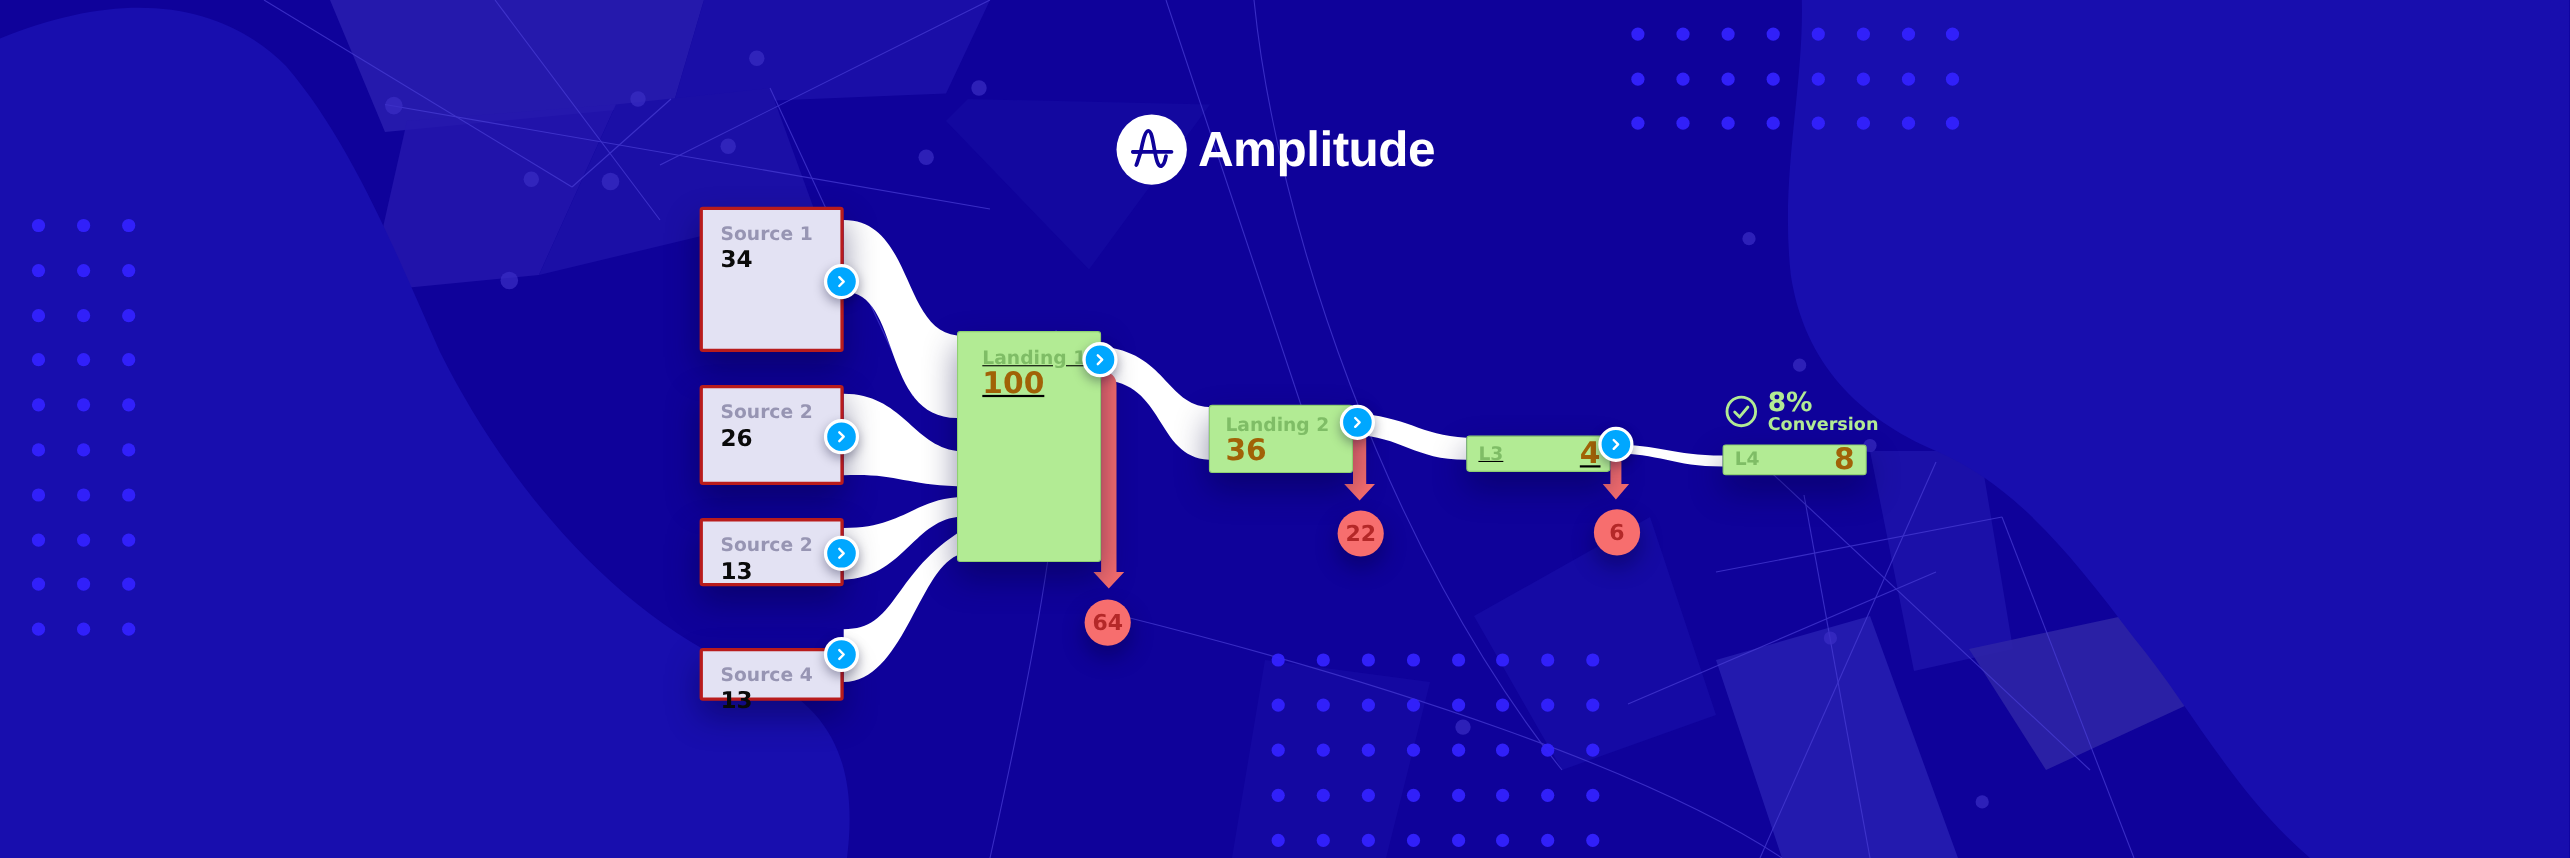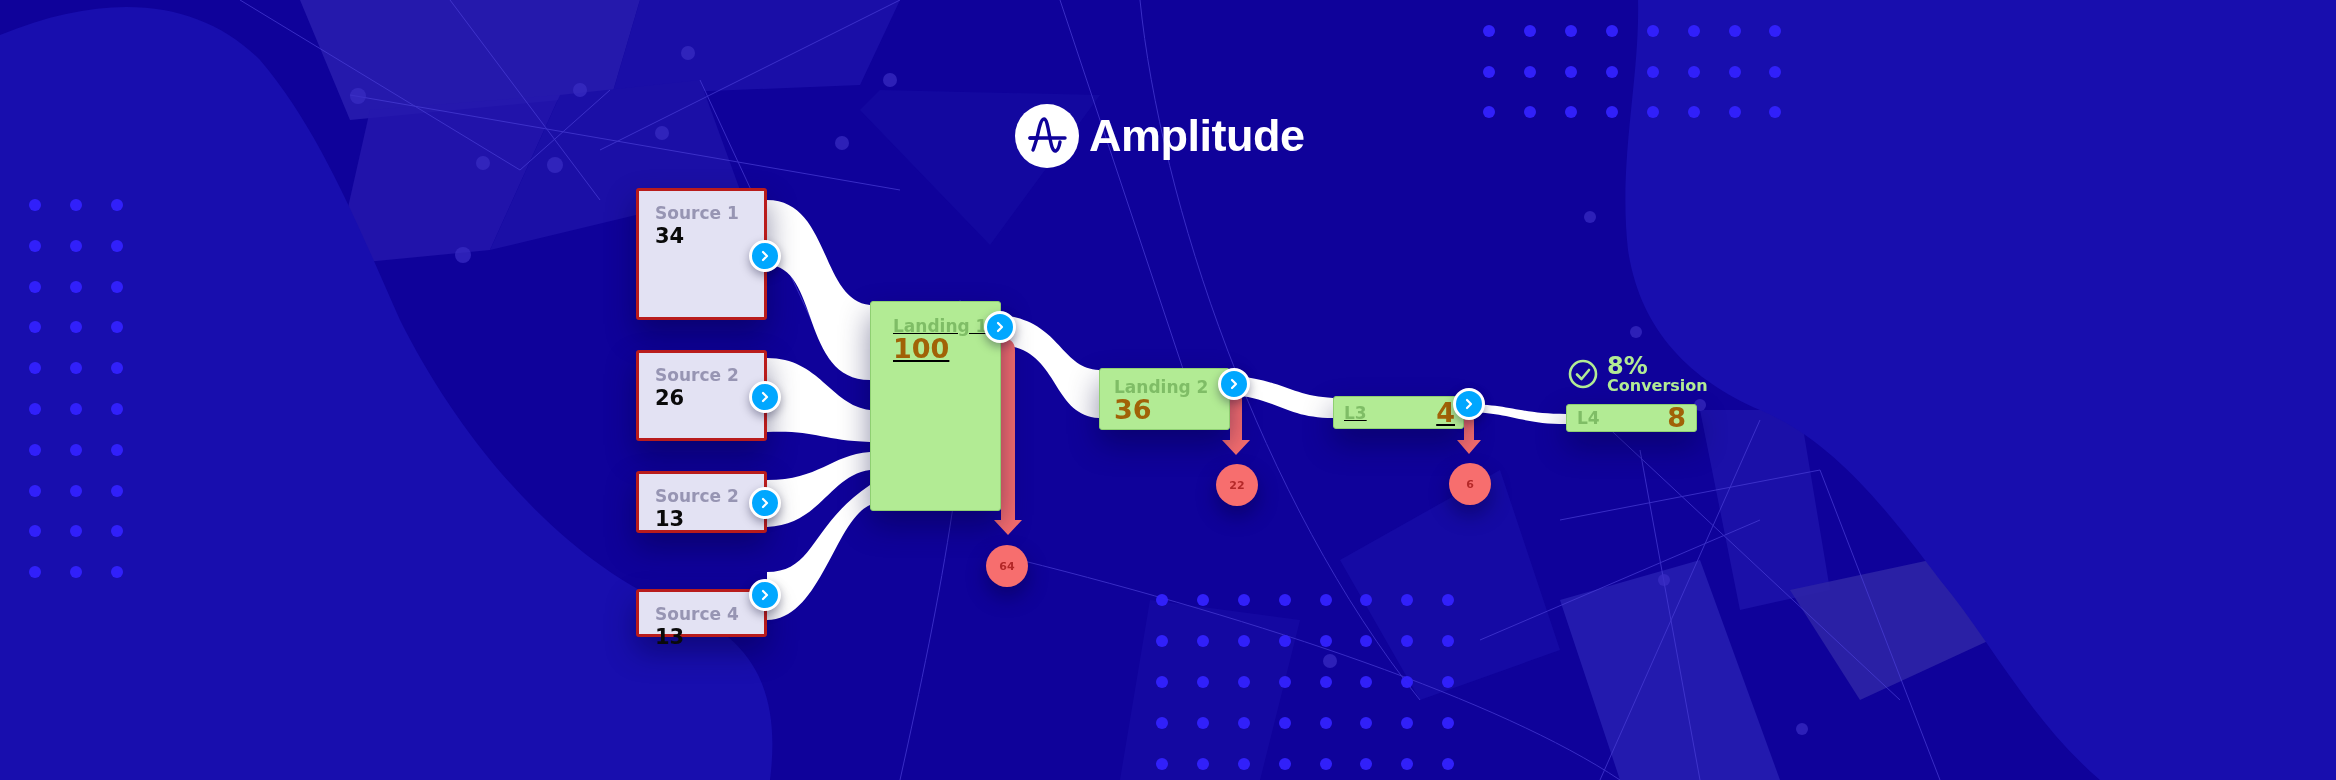--- a/index.html
+++ b/index.html
@@ -11,21 +11,21 @@
   .flows { position:absolute; left:0; top:0; width:2336px; height:780px; }
   .card { position:absolute; border-radius:3px; box-shadow:0 14px 30px rgba(5,0,60,0.45); box-sizing:border-box; }
   .card.source { background:#e3e2f3; padding:12px 0 0 16px; border:3px solid #b91c1c; }
   .card.stage { background:#b2eb94; border:1px solid #8fcf72; }
   .lbl-src { color:#9795b3; font-weight:bold; font-size:17px; line-height:20px; }
   .val-src { color:#0a0a0a; font-weight:bold; font-size:21px; line-height:26px; }
   .lbl-stage { color:#7fbd66; font-weight:bold; font-size:17px; line-height:20px; }
   .val-stage { color:#a16207; font-weight:bold; font-size:27px; line-height:26px; }
   .chev { position:absolute; width:26px; height:26px; border-radius:50%; background:#00a7ff; border:3px solid #fff; box-shadow:0 4px 10px rgba(0,0,40,0.35); display:flex; align-items:center; justify-content:center; box-sizing:content-box; }
   .chev svg { display:block; }
-  .drop-bubble { position:absolute; width:42px; height:42px; border-radius:50%; background:#f76e6e; color:#b42828; font-weight:bold; font-size:11px; display:flex; align-items:center; justify-content:center; box-shadow:0 10px 20px rgba(5,0,60,0.45); }
+  .drop-bubble { position:absolute; width:42px; height:42px; border-radius:50%; background:#f76e6e; color:#b42828; font-weight:bold; font-size:20px; display:flex; align-items:center; justify-content:center; box-shadow:0 10px 20px rgba(5,0,60,0.45); }
   .conv { position:absolute; left:1568px; top:354px; display:flex; align-items:center; }
   .conv-icon { width:30px; height:30px; }
   .conv-text { margin-left:9px; color:#b2eb94; font-weight:bold; line-height:1; }
   .conv-pct { font-size:24px; display:block; }
   .conv-label { font-size:16px; display:block; margin-top:0px; }
 </style>
 </head>
 <body>
 
 <svg class="bg" viewBox="0 0 2336 780" xmlns="http://www.w3.org/2000/svg">

